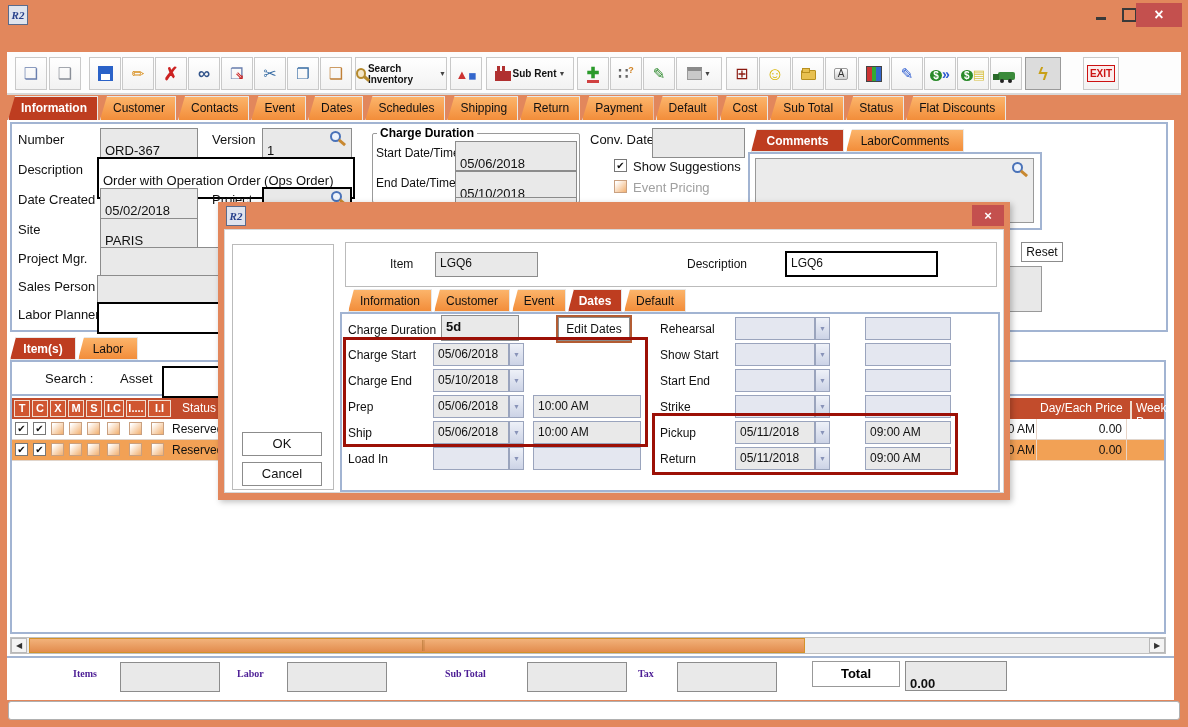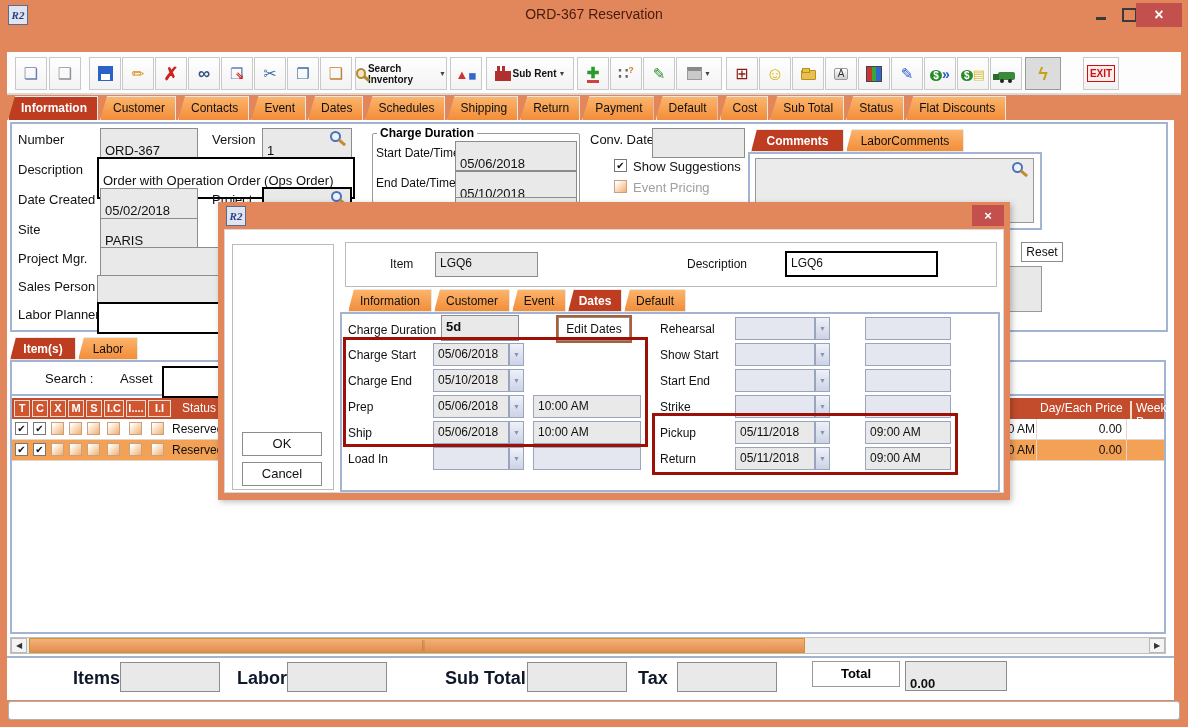--- a/index.html
+++ b/index.html
@@ -104,21 +104,21 @@
   .vline { position:absolute; top:0; width:1px; height:21px; background:#e8d5c8; }
 
   
   .hscroll { position:absolute; left:10px; top:637px; width:1156px; height:17px; background:#ececec; border:1px solid #c0c0c0; }
   .sbtn { position:absolute; top:0; width:16px; height:15px; background:#f4f4f4; border:1px solid #b8b8b8; font-size:8px; text-align:center; line-height:14px; color:#333; }
   .sthumb { position:absolute; left:18px; top:0; width:776px; height:15px; background:linear-gradient(#f2b27a,#e28c4e); border:1px solid #d4922a; }
   .sthumb::after { content:"║"; position:absolute; left:390px; top:1px; font-size:9px; color:#b87838; }
 
   
   .footer { position:absolute; left:7px; top:656px; width:1167px; height:44px; background:#fff; border-top:2px solid #A2B4D2; }
-  .flab { position:absolute; font-size:18px; font-weight:bold; color:#0f172a; }
+  .flab { position:absolute; font-size:10px; font-weight:bold; color:#4c1d95;font-family:Liberation Serif, serif; }
   .statusstrip { position:absolute; left:8px; top:701px; width:1172px; height:19px; background:#fff; border:1px solid #b0b0b0; border-radius:3px; }
 
   
   .dialog { position:absolute; left:218px; top:202px; width:792px; height:298px; background:#E2875C; z-index:50; box-shadow:2px 2px 6px rgba(0,0,0,.25); }
   .dlg-close { position:absolute; left:754px; top:3px; width:32px; height:21px; background:#C4504E; color:#fff; text-align:center; font-size:13px; font-weight:bold; line-height:21px; }
   .dlg-body { position:absolute; left:6px; top:27px; width:780px; height:264px; background:#fff; border:1px solid #d8d8d8; }
   .dbox { position:absolute; border:1px solid #bbb; background:#fff; }
   .btn { position:absolute; background:#fff; border:1px solid #8c8c8c; font-size:13px; color:#111; text-align:center; }
   .dfld { position:absolute; background:#E9E9E9; border:1px solid #9aa4bd; font-size:12px; color:#111; padding:3px 4px; height:23px; white-space:nowrap; overflow:hidden; }
   .dfld.empty { background:#E4E7F0; }
@@ -128,21 +128,20 @@
   .dtab { position:absolute; height:23px; font-size:12px; padding-top:4px; text-align:center; background:linear-gradient(#fcb46a,#f28d3a); border:1px solid #e8e8e8; clip-path:polygon(6px 0,100% 0,100% 100%,0 100%); color:#111; }
   .dtab.active { background:#BE3D20; color:#fff; font-weight:bold; }
 </style>
 </head>
 <body>
 
 <div class="screen">
 
   <div class="titlebar">
     <div class="r2icon">R2</div>
-    <div class="wtitle">ORD-367 Reservation</div>
     <div class="wbtn wmin"></div>
     <div class="wbtn wmax"></div>
     <div class="wbtn wclose">×</div>
   </div>
 
 
   <div class="toolbar">
     <div class="tbtn" style="left:8px">
         <span class="ic i-new"></span>
       </div>

